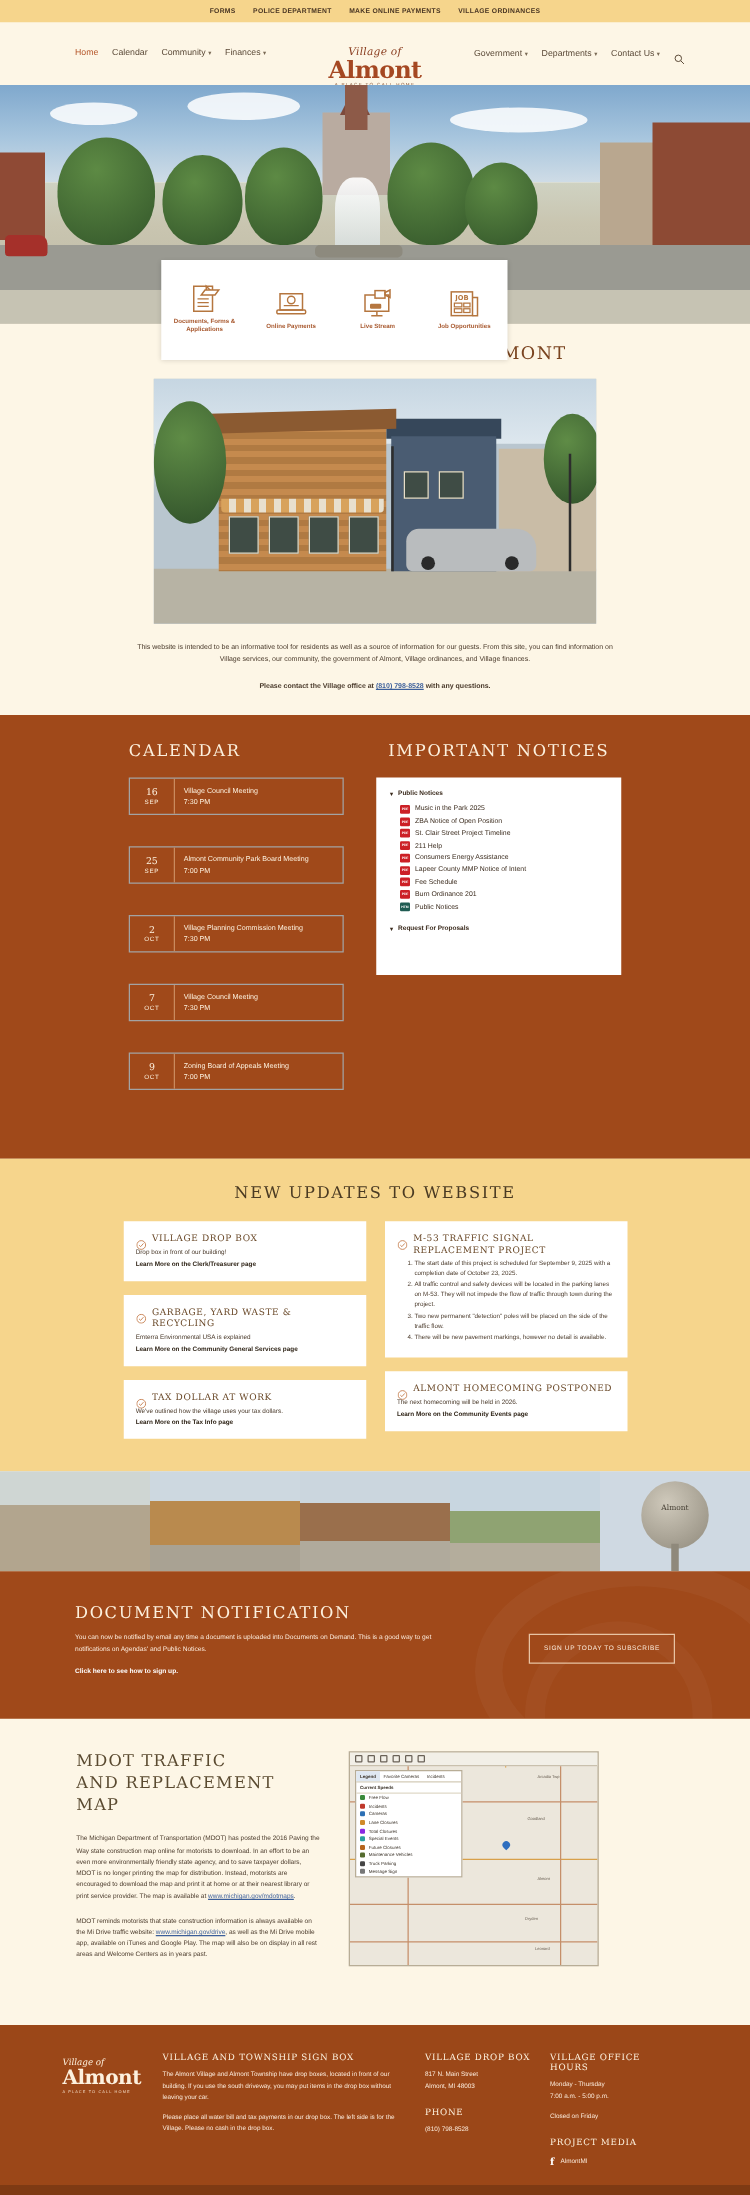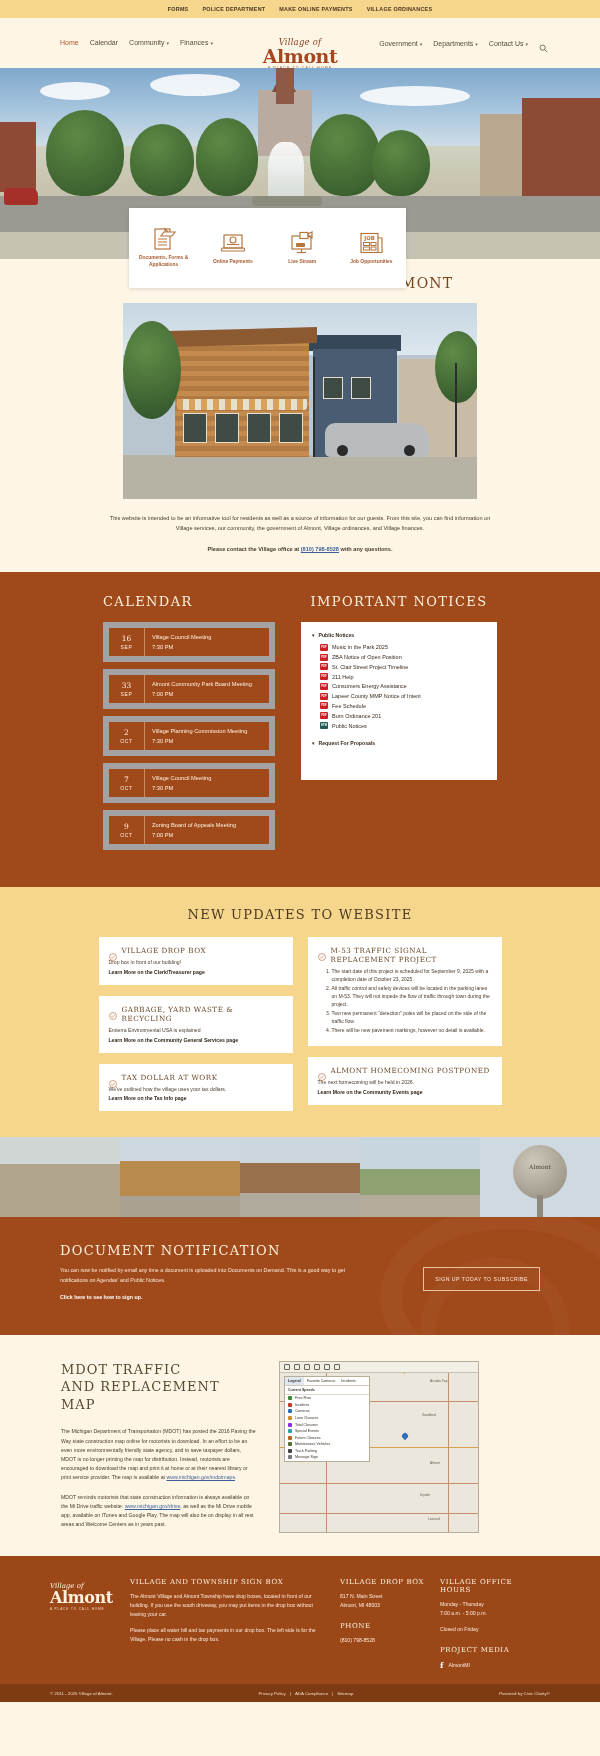--- a/index.html
+++ b/index.html
@@ -230,22 +230,23 @@
   }
   .band-title {
     font-family: "DejaVu Serif", serif; font-size: 13px;
     color: #fdf1de; letter-spacing: 1.4px; margin-bottom: 13px; font-weight: 400;
   }
   .col-cal { width: 172px; }
   .col-not { width: 196px; }
   .col-not .band-title { text-align: center; }
 
   .cal-item {
-    display: flex; border: 6px solid #a3a3a3; margin-bottom: 7px;
+    display: flex; border: 1px solid #a3a3a3; margin-bottom: 25px;
     background: transparent;
+    align-items: flex-end;
   }
   .cal-date {
     width: 36px; flex: none; text-align: center; padding: 6px 0;
     border-right: 1px solid #c98a5e; color: #fdf1de;
   }
   .cal-day { font-size: 7.5px; font-family: "DejaVu Serif", serif; }
   .cal-mon { font-size: 5px; letter-spacing: .6px; margin-top: 1px; }
   .cal-text { padding: 6px 7px; color: #fdf1de; }
   .cal-name { font-size: 5.7px; line-height: 1.35; }
   .cal-time { font-size: 5.7px; margin-top: 2px; }
@@ -348,21 +349,21 @@
     font-size: 5.3px; font-weight: 700; color: #fff;
     margin-top: 6px; display: inline-block; text-decoration: none;
   }
   .doc-btn {
     margin-top: 24px; border: 1px solid #e8c3a3; color: #fbeada;
     font-size: 5.2px; letter-spacing: .5px; padding: 8px 11px;
     background: transparent; cursor: pointer; white-space: nowrap;
   }
 
   
-  .mdot { background: #fdf6e6; padding: 26px 0 16px; }
+  .mdot { background: #fdf6e6; padding: 26px 0 40px; }
   .mdot-inner {
     width: 478px; margin: 0 auto; display: flex; gap: 22px; align-items: flex-start;
   }
   .mdot-left { width: 196px; }
   .mdot-title {
     font-family: "DejaVu Serif", serif; font-size: 13px; color: #5a4a30;
     letter-spacing: 1px; line-height: 1.35; margin-bottom: 14px; font-weight: 400;
   }
   .mdot-p { font-size: 5.2px; color: #4a3a2b; line-height: 1.75; margin-bottom: 11px; }
   .mdot-p a { color: #3c5f9a; }
@@ -605,21 +606,21 @@
               <div class="cal-day">16</div>
               <div class="cal-mon">SEP</div>
             </div>
             <div class="cal-text">
               <div class="cal-name">Village Council Meeting</div>
               <div class="cal-time">7:30 PM</div>
             </div>
           </div>
           <div class="cal-item">
             <div class="cal-date">
-              <div class="cal-day">33</div>
+              <div class="cal-day">25</div>
               <div class="cal-mon">SEP</div>
             </div>
             <div class="cal-text">
               <div class="cal-name">Almont Community Park Board Meeting</div>
               <div class="cal-time">7:00 PM</div>
             </div>
           </div>
           <div class="cal-item">
             <div class="cal-date">
               <div class="cal-day">2</div>

